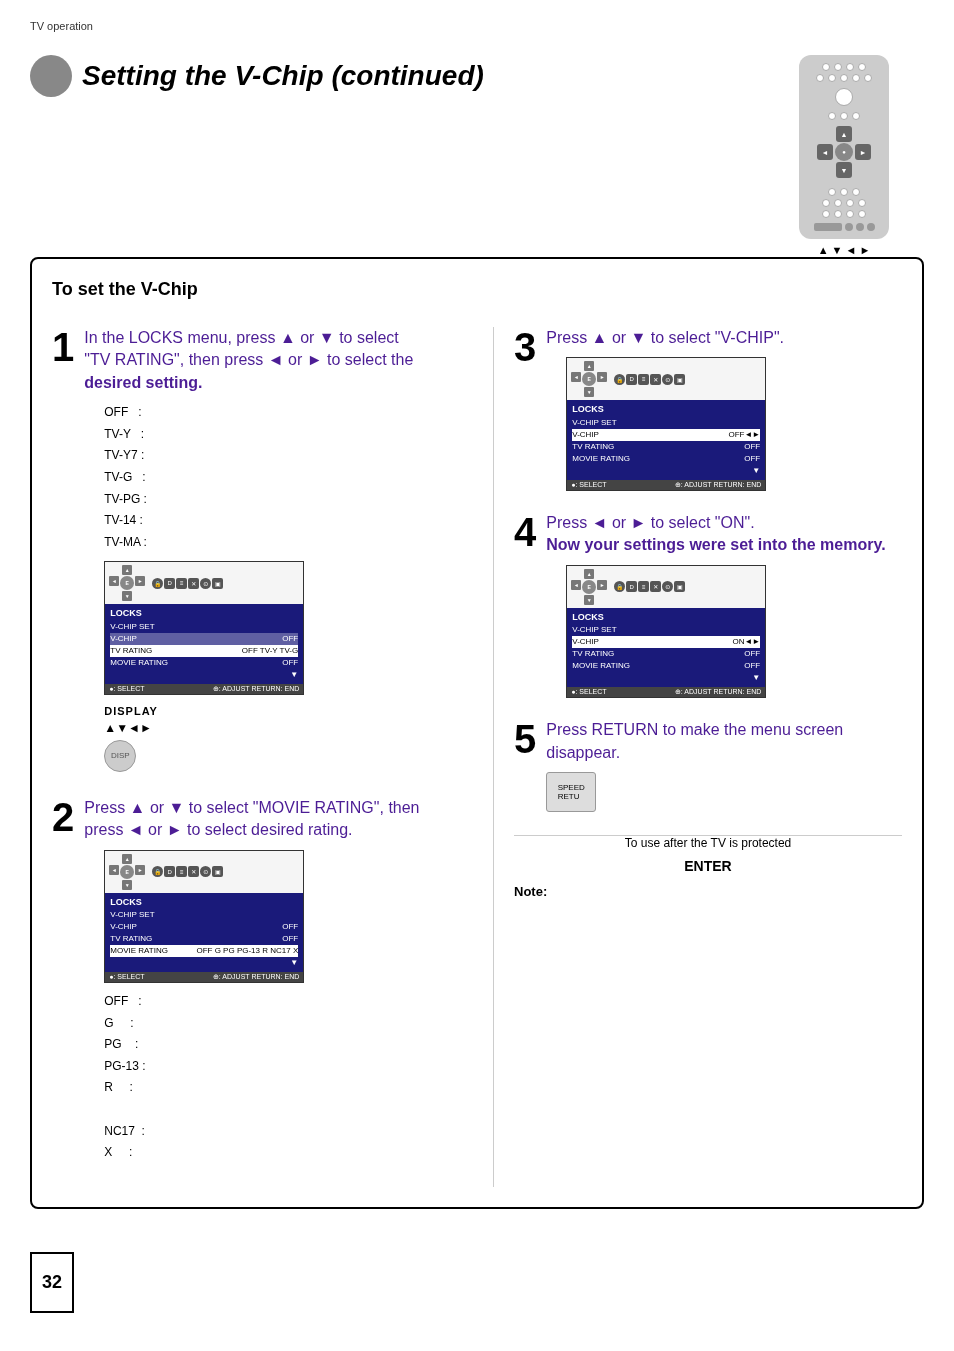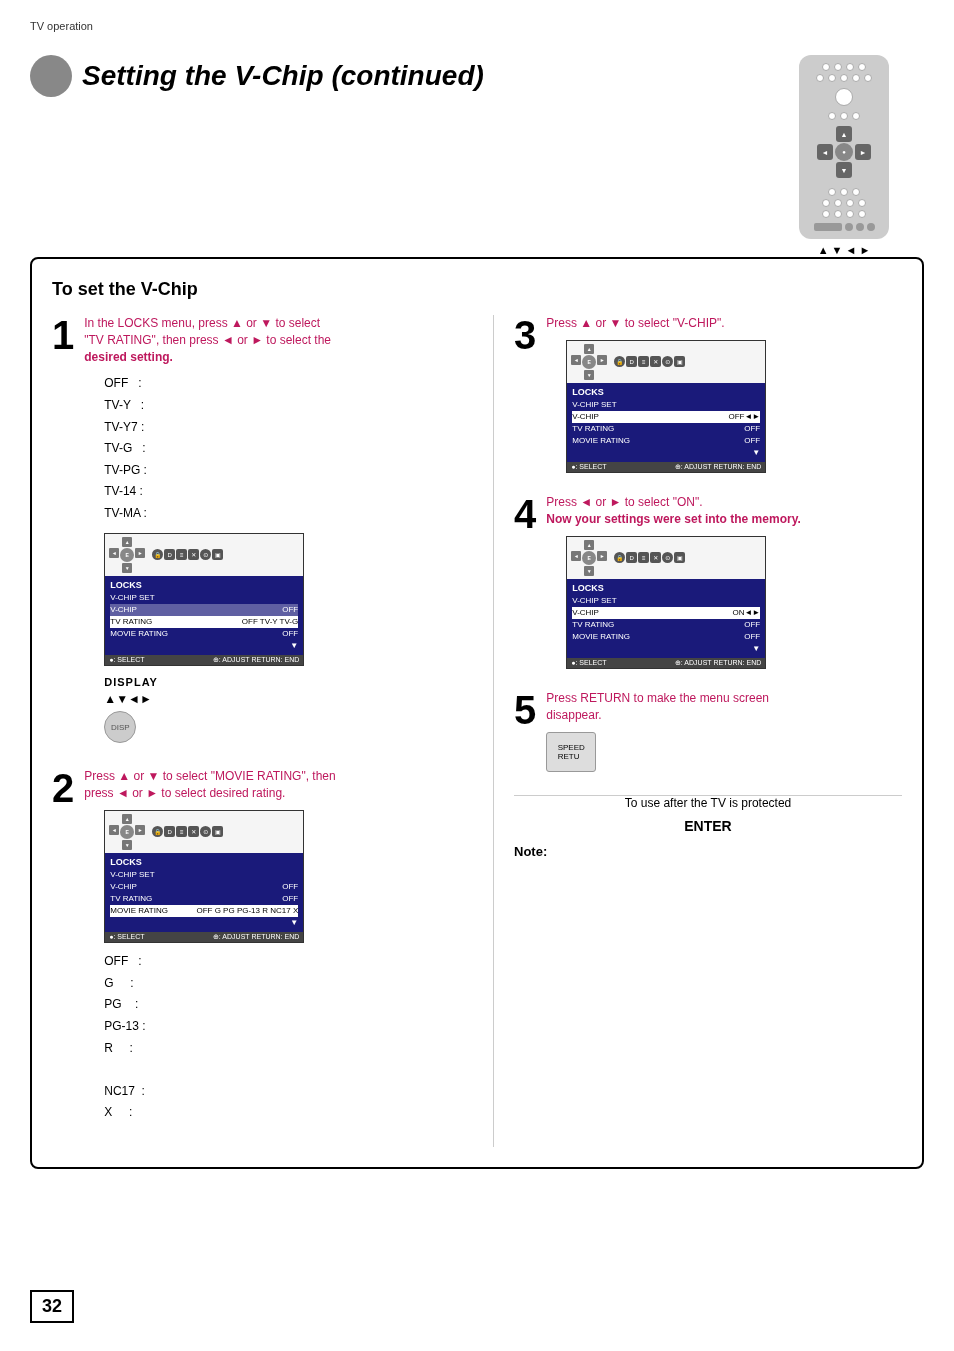--- a/index.html
+++ b/index.html
@@ -145,44 +145,44 @@
     .main-box {
       border: 2px solid #000;
       border-radius: 8px;
       padding: 20px;
       margin-top: 10px;
     }
 
     .box-title {
       font-size: 18px;
       font-weight: bold;
-      margin-bottom: 15px;
+      margin-bottom: 27px;
     }
 
     
     .steps-container {
       display: flex;
       gap: 0;
     }
 
     .left-column {
       width: 52%;
       padding-right: 20px;
       border-right: 1px solid #ccc;
     }
 
     .right-column {
       width: 48%;
       padding-left: 20px;
     }
 
     .step-text {
-      font-size: 12px;
+      font-size: 16px;
       line-height: 1.4;
-      color: #be185d;
+      color: #4c1d95;
       margin-bottom: 8px;
     }
 
     .step-text b {
       font-weight: bold;
     }
 
     .step-options {
       margin: 8px 0 8px 20px;
       font-size: 12px;
@@ -246,26 +246,26 @@
     .enter-label {
       font-size: 14px;
       font-weight: bold;
       text-align: center;
       margin: 8px 0;
     }
 
     
     .page-number {
       position: absolute;
-      bottom: 28px;
+      bottom: 38px;
       left: 30px;
       font-size: 18px;
       font-weight: bold;
       border: 2px solid #000;
-      padding: 4px 10px;
+      padding: 18px 10px;
     }
 
     .mini-screen {
       border: 1px solid #333;
       width: 200px;
       margin: 6px 0 6px 20px;
       background: #f5f5f5;
     }
 
     .mini-screen-top {

